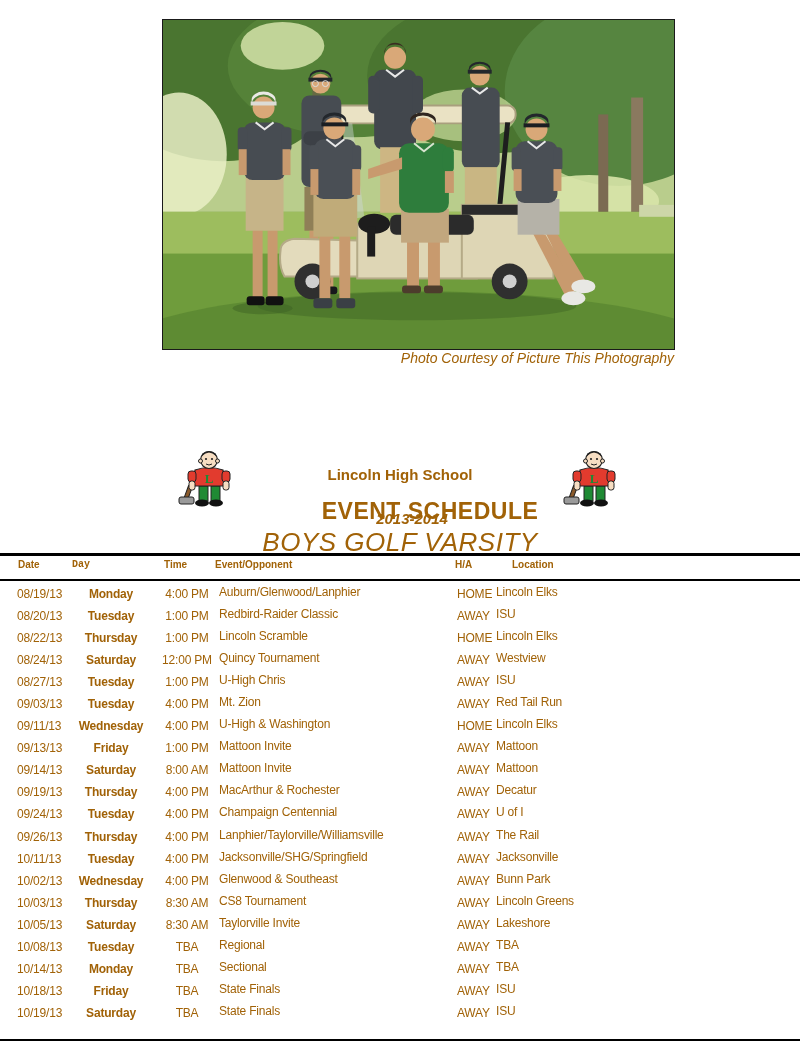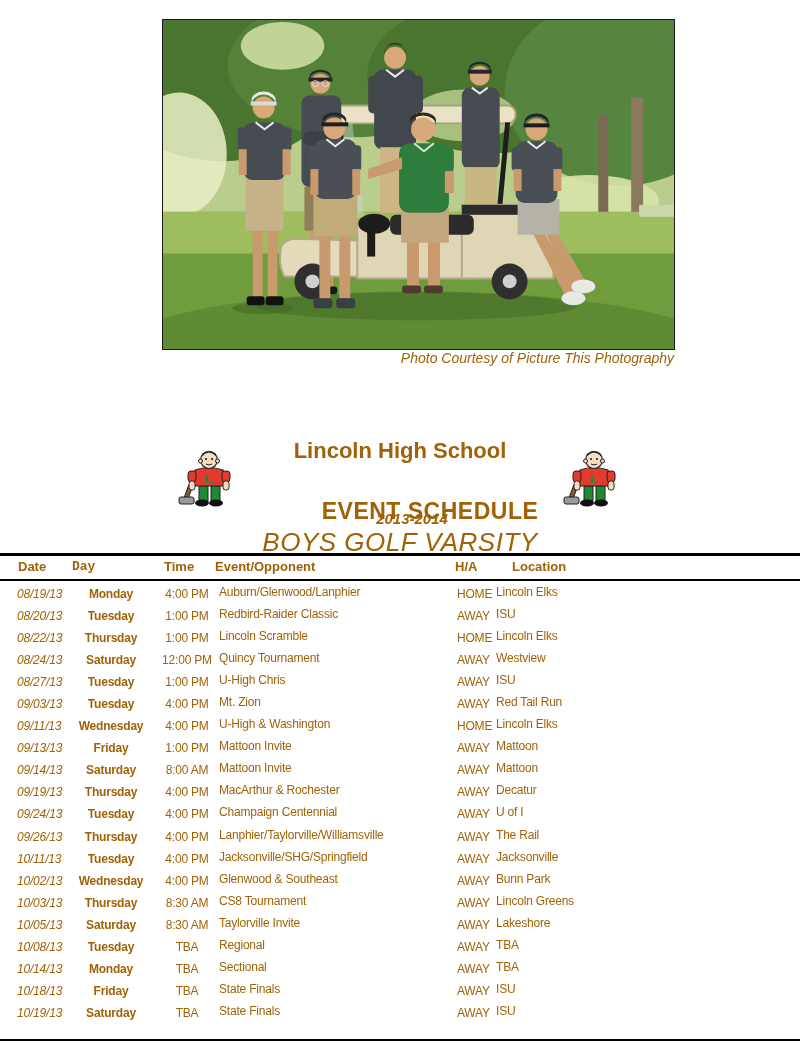--- a/index.html
+++ b/index.html
@@ -11,47 +11,47 @@
          border:1px solid #1a1a1a;box-sizing:border-box;background:#86a84f;}
   .photo svg{display:block;width:100%;height:100%;}
 
   
   .credit{position:absolute;top:350px;left:275px;width:399px;text-align:right;
           font-style:italic;font-size:14px;}
   .captions{position:absolute;left:161px;top:364px;font-size:14px;line-height:16.2px;}
 
   
   .t-center{position:absolute;left:0;width:800px;text-align:center;white-space:nowrap;}
-  .t-school{top:438px;font-size:22px;font-weight:bold;}
+  .t-school{top:466px;font-size:15px;font-weight:bold;}
   .t-title{top:498px;font-size:23px;font-weight:bold;letter-spacing:.5px;margin-left:30px;}
   .t-season{top:510px;font-size:15px;font-weight:bold;font-style:italic;padding-left:12px;}
   .t-team{top:527px;font-size:26px;font-style:italic;letter-spacing:.5px;}
 
   .mascot{position:absolute;top:450px;width:64px;height:58px;}
   .mascot.left{left:177px;} .mascot.right{left:562px;}
   .mascot svg{width:100%;height:100%;display:block;}
 
   
   .rule{position:absolute;left:0;width:800px;background:#000;}
   .rule-top{top:553px;height:3px;}
   .rule-mid{top:579px;height:2px;}
   .rule-bottom{top:1039px;height:2px;}
 
   
   .thead{position:absolute;top:557px;left:0;width:800px;height:24px;
-         font-weight:bold;font-size:13px;}
+         font-weight:bold;font-size:10px;}
   .thead span{position:absolute;top:2px;white-space:nowrap;}
   .h-date{left:18px;} .h-day{left:72px;font-family:Liberation Mono, monospace;} .h-time{left:164px;}
   .h-event{left:215px;} .h-ha{left:455px;} .h-loc{left:512px;}
 
   
   .tbody{position:absolute;top:582px;left:0;width:800px;}
   .row{position:relative;height:22.1px;font-size:12px;}
   .row span{position:absolute;top:4.5px;white-space:nowrap;letter-spacing:-0.2px;}
-  .c-date{left:17px;font-style:italic;}
+  .c-date{left:17px;}
   .c-day{left:58px;width:106px;text-align:center;font-weight:bold;}
   .c-time{left:158px;width:58px;text-align:center;}
   .c-event{left:219px;top:2.5px !important;}
   .c-ha{left:457px;}
   .c-location{left:496px;top:2.5px !important;}
 </style>
 </head>
 <body>
 
 <div id="page">

